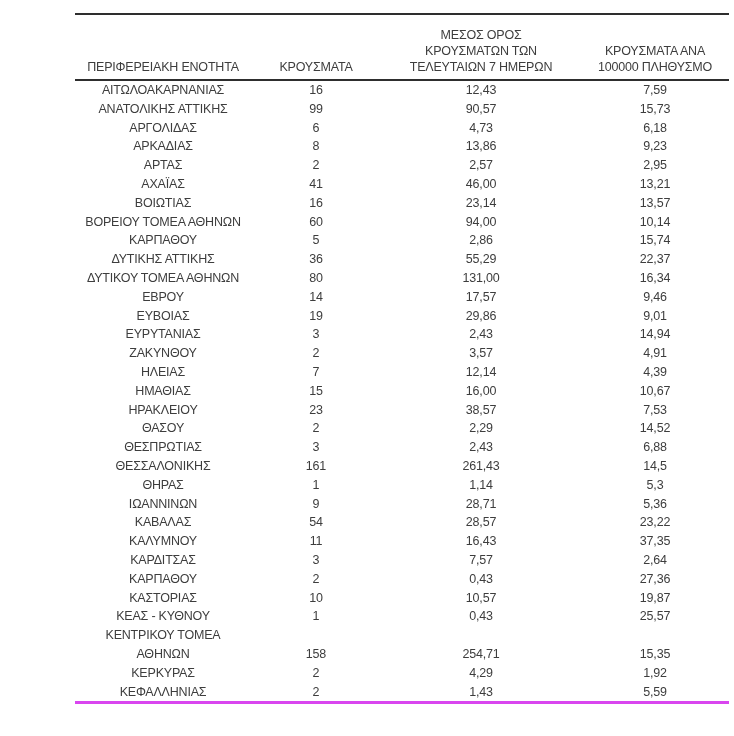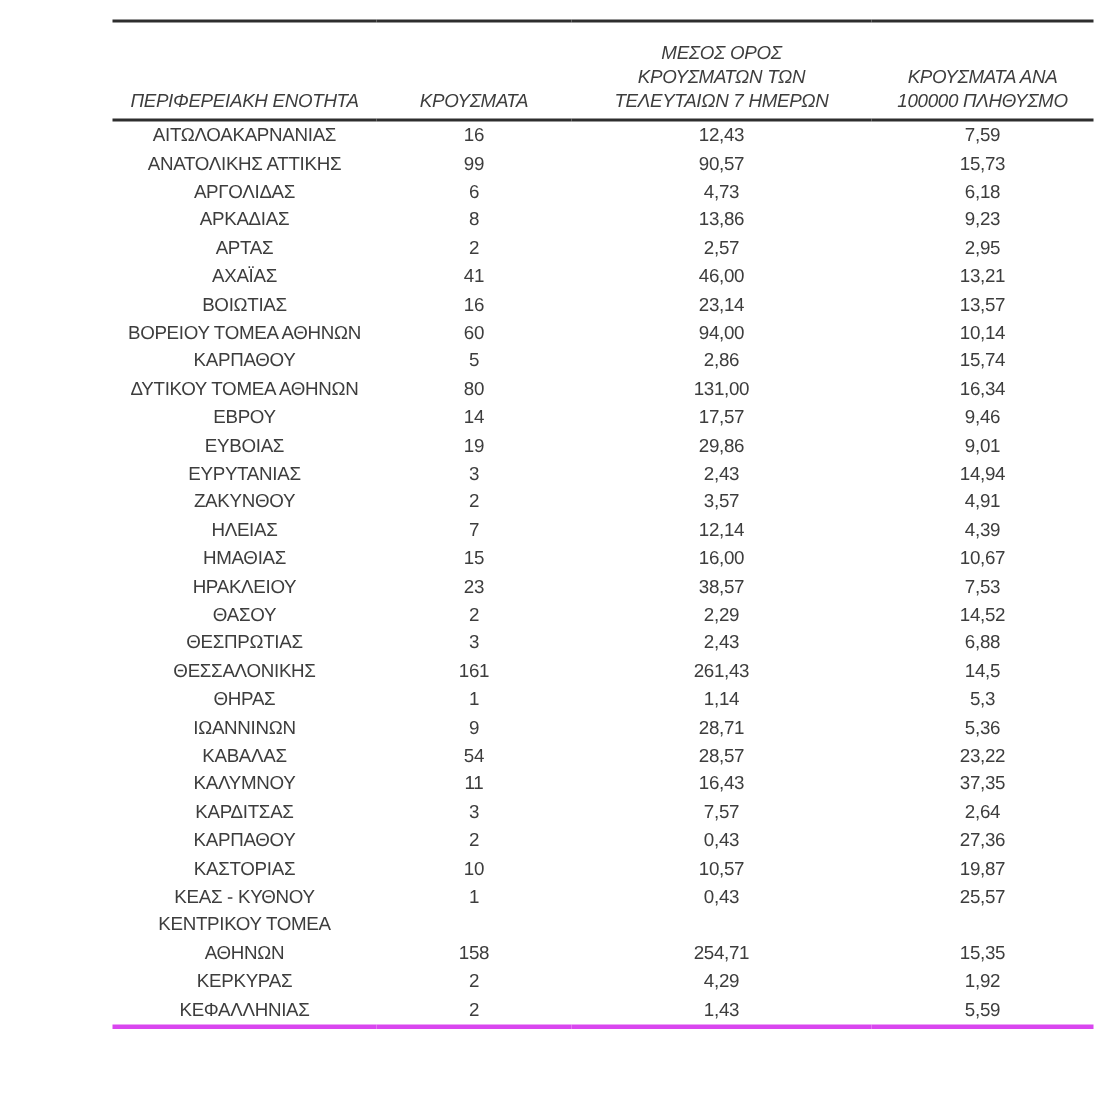--- a/index.html
+++ b/index.html
@@ -35,21 +35,20 @@
     border-top: 2px solid #2e2e2e;
     border-bottom: 2px solid #2e2e2e;
     font-weight: normal;
     font-size: 12.5px;
     line-height: 16px;
     text-align: center;
     vertical-align: bottom;
     padding: 12px 2px 4px 2px;
     white-space: pre-line;
     letter-spacing: -0.2px;
-    font-style: italic;
   }
 
   tbody td {
     font-size: 12.5px;
     line-height: 18.8px;
     text-align: center;
     vertical-align: bottom;
     padding: 0 2px;
     white-space: pre-line;
     letter-spacing: -0.2px;
@@ -140,20 +139,26 @@
         </tr>
 
         <tr>
           <td>ΚΑΡΠΑΘΟΥ</td>
           <td>5</td>
           <td>2,86</td>
           <td>15,74</td>
         </tr>
 
 
+        <tr>
+          <td>ΔΥΤΙΚΗΣ ΑΤΤΙΚΗΣ</td>
+          <td>36</td>
+          <td>55,29</td>
+          <td>22,37</td>
+        </tr>
 
         <tr>
           <td>ΔΥΤΙΚΟΥ ΤΟΜΕΑ ΑΘΗΝΩΝ</td>
           <td>80</td>
           <td>131,00</td>
           <td>16,34</td>
         </tr>
 
         <tr>
           <td>ΕΒΡΟΥ</td>

